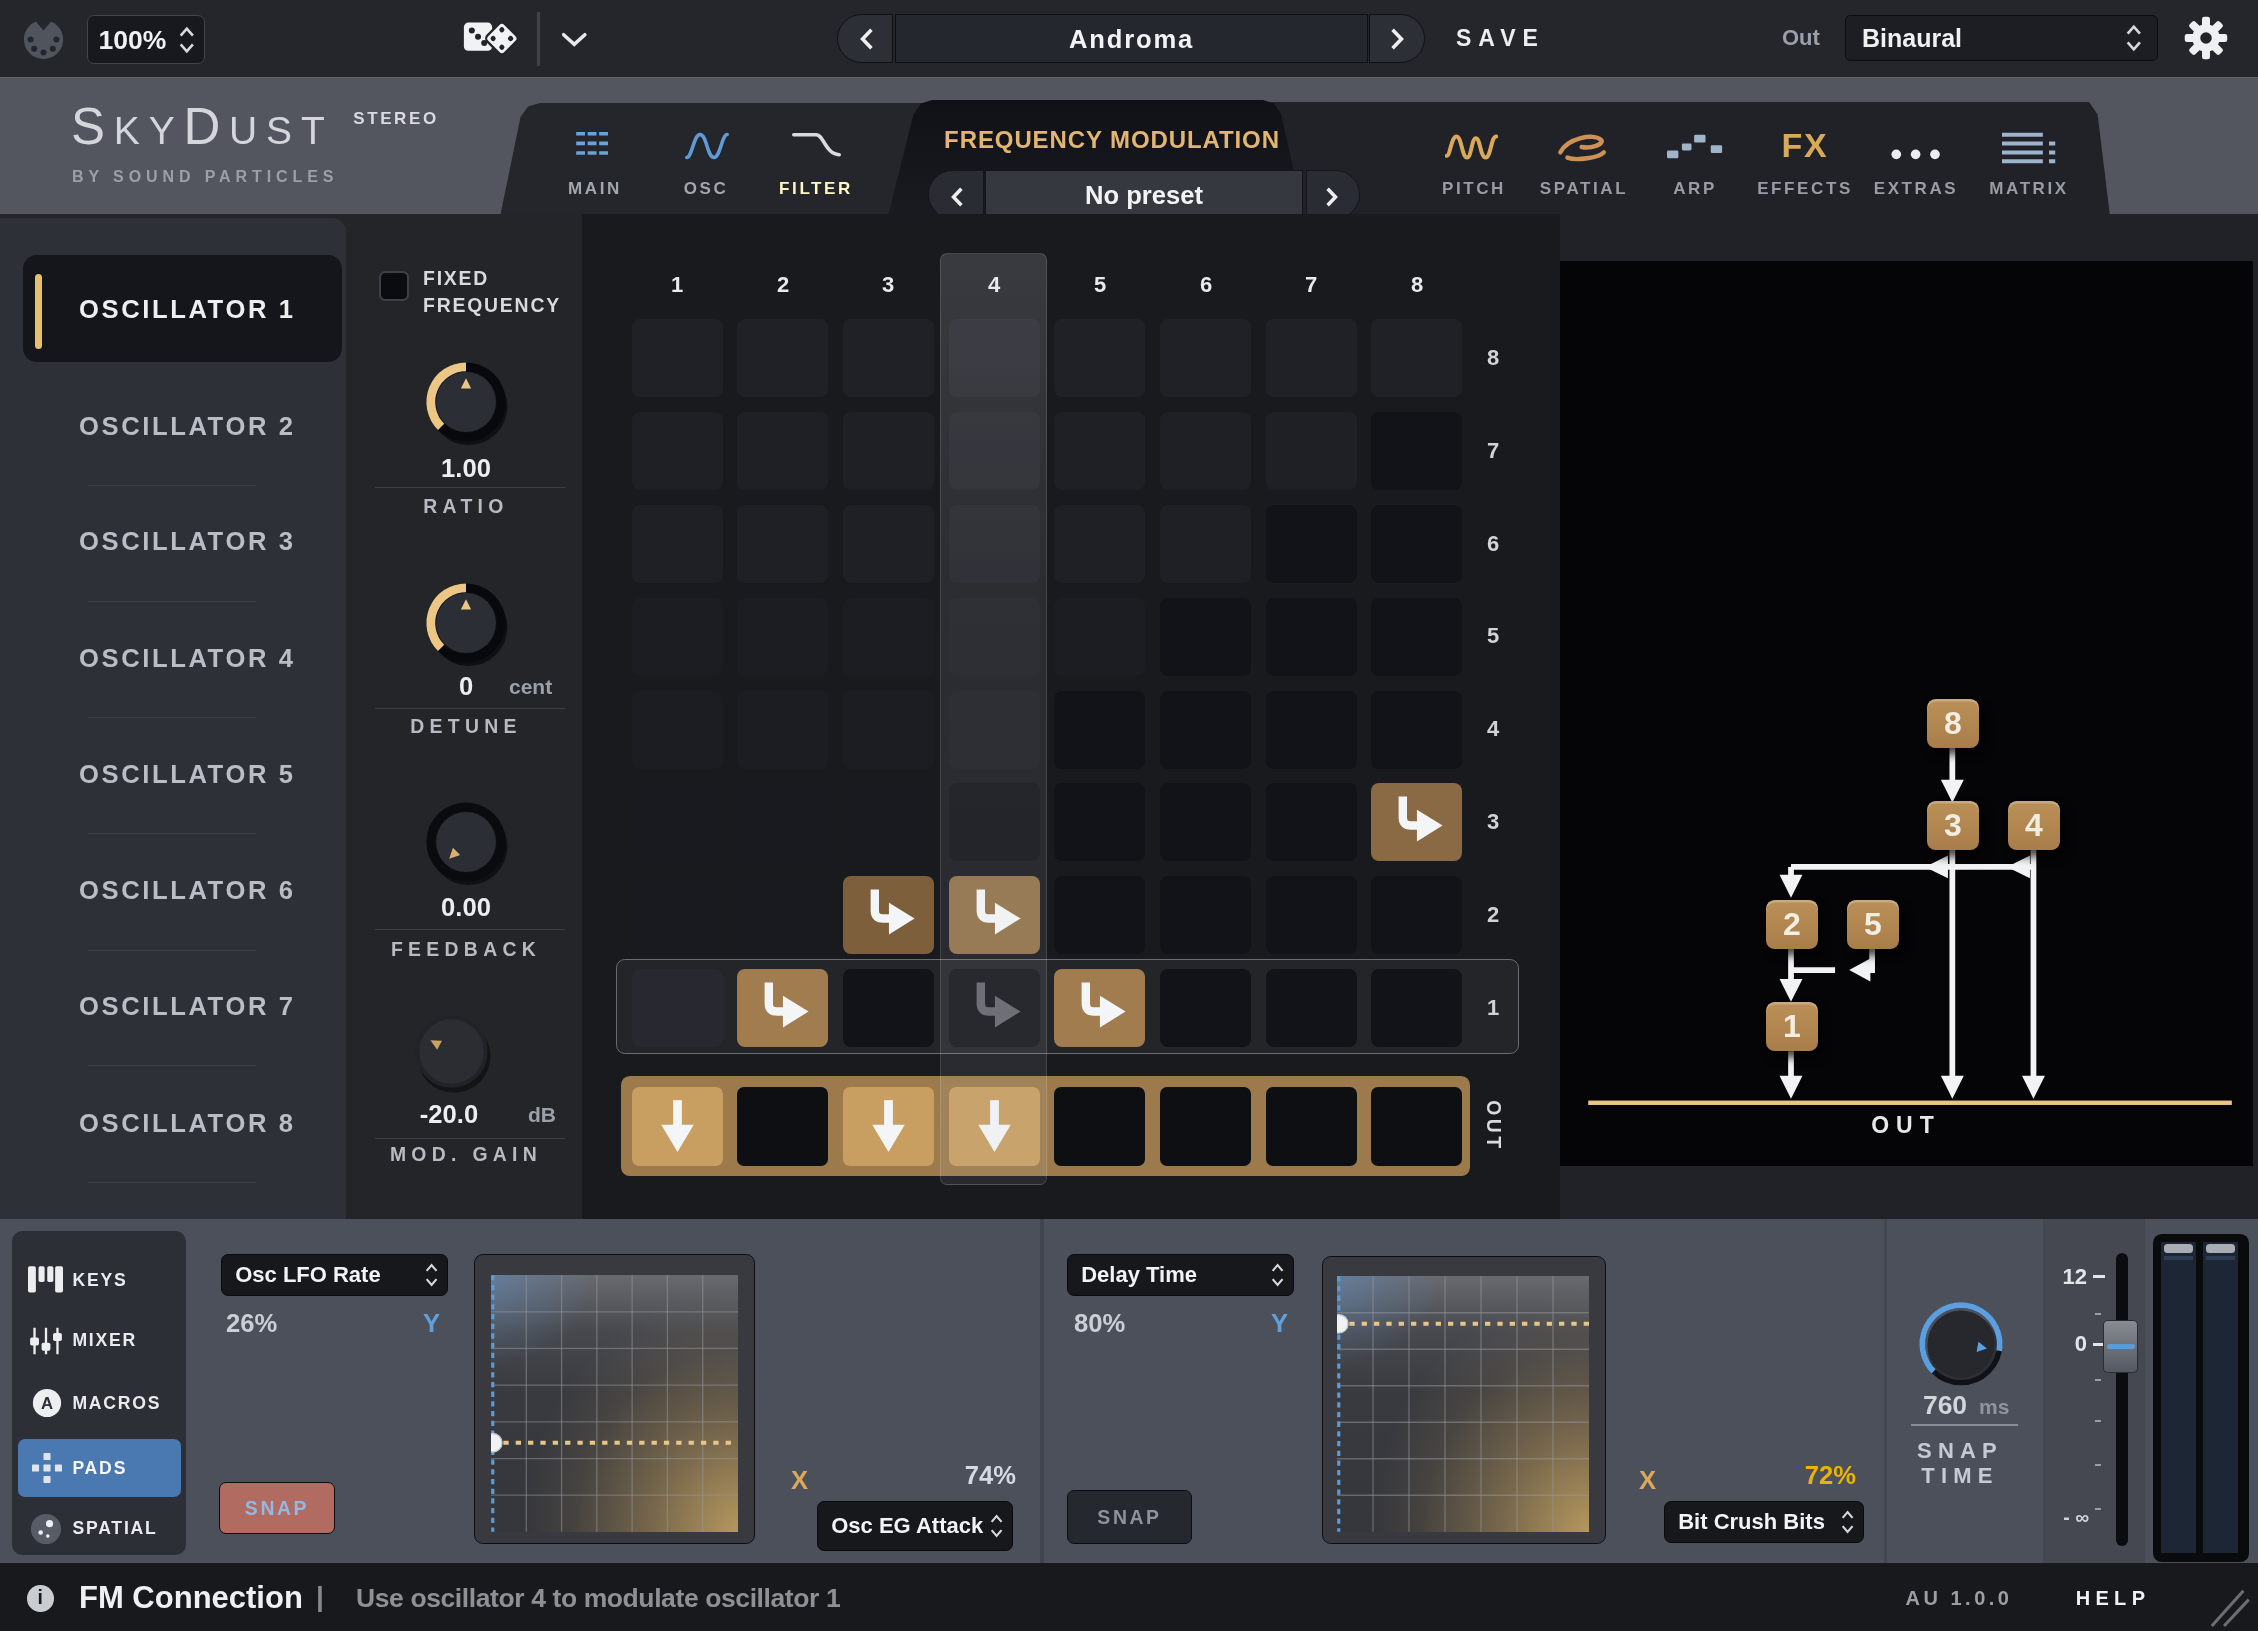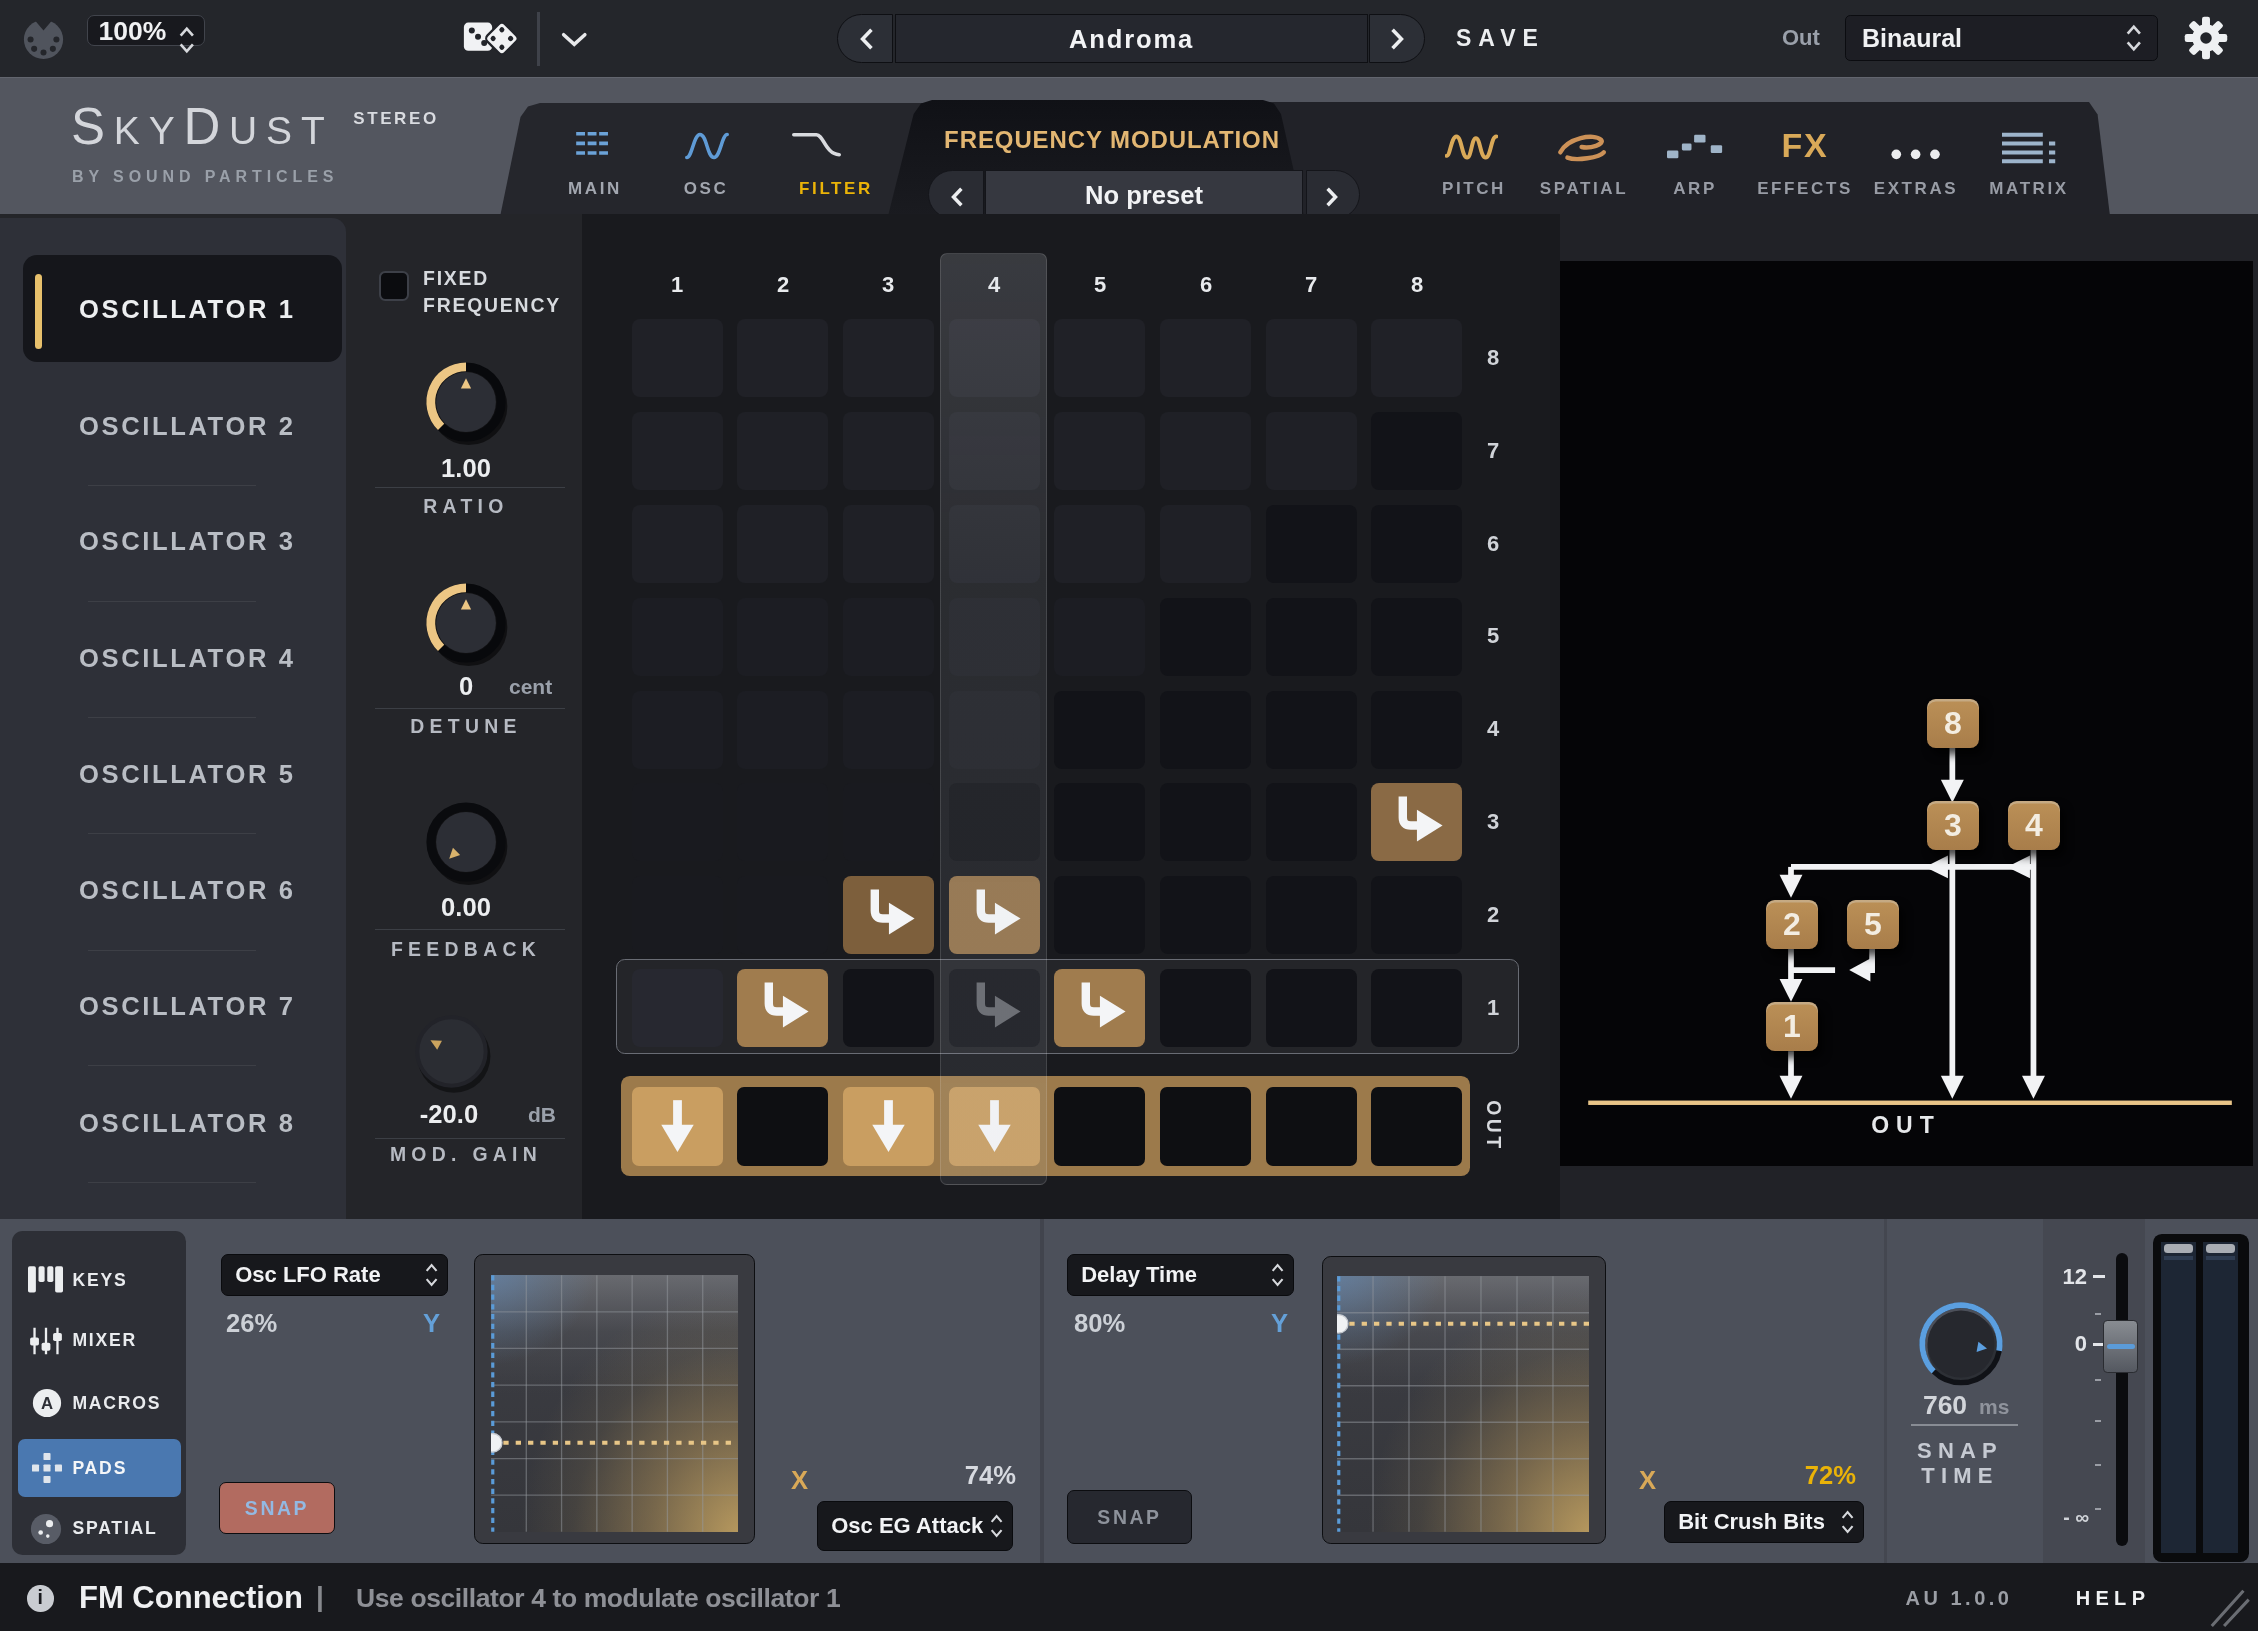--- a/index.html
+++ b/index.html
@@ -45,21 +45,21 @@
   <svg class="abs" style="left:23px;top:19.4px" width="41" height="41" viewBox="0 0 46 46">
     <circle cx="23" cy="23" r="22" fill="#50545d"></circle>
     <path d="M13 1 L23 13 L33 1 Z" fill="#24262b"></path>
     <circle cx="8.5" cy="23" r="3.4" fill="#24262b"></circle>
     <circle cx="37.5" cy="23" r="3.4" fill="#24262b"></circle>
     <circle cx="12.5" cy="33.5" r="3.4" fill="#24262b"></circle>
     <circle cx="33.5" cy="33.5" r="3.4" fill="#24262b"></circle>
     <circle cx="23" cy="37.5" r="3.4" fill="#24262b"></circle>
   </svg>
 
-  <div class="abs" style="left:87px;top:15px;width:118px;height:31px;background:#18191e;border:1.8px solid #41444c;border-radius:7px;text-align:center;">
+  <div class="abs" style="left:87px;top:15px;width:118px;height:49px;background:#18191e;border:1.8px solid #41444c;border-radius:7px;text-align:center;">
     <span class="abs b" style="left:10.6px;top:50%;transform:translateY(-50%);font-size:26.5px;color:#f0f1f3;">100%</span>
     <svg class="abs" style="right:8.8px;top:9.7px" width="17.6" height="28" viewBox="0 0 20 32">
       <path d="M3 11 L10 3 L17 11" fill="none" stroke="#d6d8dc" stroke-width="3"></path>
       <path d="M3 21 L10 29 L17 21" fill="none" stroke="#d6d8dc" stroke-width="3"></path>
     </svg>
   </div>
 
   <svg class="abs" style="left:462px;top:12.4px" width="55" height="53" viewBox="0 0 62 60">
     <rect x="2" y="12" width="32" height="32" rx="5" fill="#f1f2f4"></rect>
     <circle cx="11" cy="21" r="3.4" fill="#22242a"></circle>
@@ -157,21 +157,21 @@
   <span class="tablabel" style="left:595px;color:#a2a6af;">MAIN</span>
 
   <svg class="tabicon" style="left:685px;" width="44" height="30" viewBox="0 0 50 34">
     <path d="M2 30 C 8 30 10 4 17 4 C 25 4 25 30 33 30 C 40 30 42 4 48 4" fill="none" stroke="#5f9bd6" stroke-width="4" stroke-linecap="round"></path>
   </svg>
   <span class="tablabel" style="left:706px;color:#a2a6af;">OSC</span>
 
   <svg class="tabicon" style="left:792px;" width="49" height="26.5" viewBox="0 0 56 30">
     <path d="M2 4 L28 4 C 36 4 38 26 54 27" fill="none" stroke="#d9dbdf" stroke-width="4" stroke-linecap="round"></path>
   </svg>
-  <span class="tablabel" style="left:836px;color:#eab308;">FILTER</span>
+  <span class="tablabel" style="left:816px;color:#fef9c3;">FILTER</span>
 
   <svg class="tabicon" style="left:1445px;" width="53" height="32" viewBox="0 0 60 36">
     <path d="M2 28 C 6 28 7 6 13 6 C 19 6 19 30 25 30 C 30 30 30 8 35 8 C 40 8 40 30 46 30 C 52 30 52 6 58 6" fill="none" stroke="#d9a958" stroke-width="4.5" stroke-linecap="round"></path>
   </svg>
   <span class="tablabel" style="left:1474px;">PITCH</span>
 
   <svg class="tabicon" style="left:1555px;" width="55" height="32" viewBox="0 0 62 36">
     <path d="M6 24 C 14 8 44 2 52 10 C 56 15 40 20 30 18" fill="none" stroke="#cc9157" stroke-width="5" stroke-linecap="round"></path>
     <path d="M14 30 C 24 34 50 30 55 24" fill="none" stroke="#cc9157" stroke-width="5" stroke-linecap="round"></path>
   </svg>

